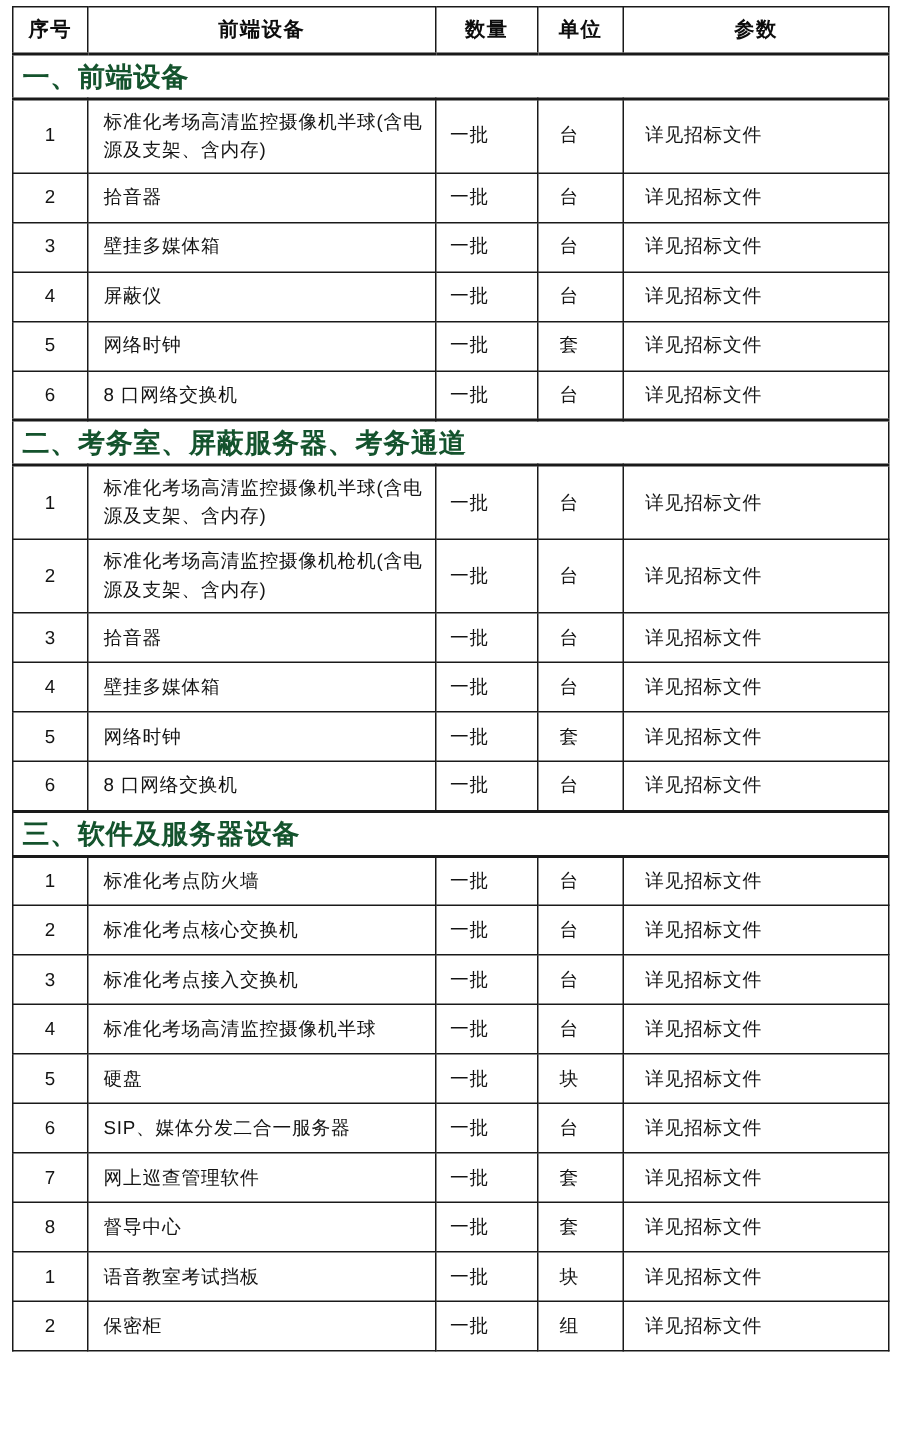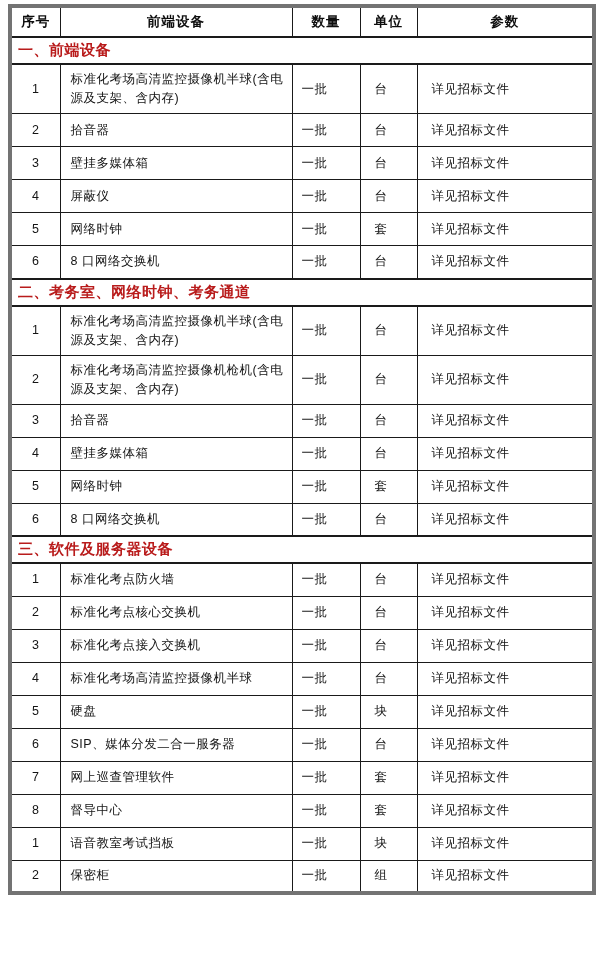--- a/index.html
+++ b/index.html
@@ -16,48 +16,48 @@
     font-family: "Liberation Sans", sans-serif;
     color: #111111;
   }
   table.equip {
     position: absolute;
     left: 8px;
     top: 4px;
     width: 584px;
     table-layout: fixed;
     border-collapse: collapse;
-    border: 4px solid #737373;
+    border: 1px solid #737373;
     padding-left: 36px;
   }
   table.equip th,
   table.equip td {
     border: 1px solid #1a1a1a;
     vertical-align: middle;
     box-sizing: border-box;
     overflow: hidden;
   }
   table.equip thead th {
     height: 31px;
     font-size: 13.5px;
     font-weight: bold;
     text-align: center;
     letter-spacing: 1px;
     border-bottom: 2px solid #1a1a1a;
     color: #0d0d0d;
   }
   tr.section-row td {
     height: 27px;
-    font-size: 15px;
+    font-size: 18px;
     font-weight: bold;
     letter-spacing: 0.5px;
     padding: 2px 4px 2px 6px;
     border-top: 2px solid #1a1a1a;
     border-bottom: 2px solid #1a1a1a;
-    color: #b91c1c;
+    color: #14532d;
   }
   tr.item-row td {
     height: 33px;
     font-size: 12.5px;
     line-height: 19px;
     letter-spacing: 0.5px;
     color: #141414;
   }
   td.c-no   { text-align: center; }
   td.c-name { padding: 5px 8px 5px 10px; margin-top: 20px; }
@@ -126,21 +126,21 @@
           <td class="c-param">详见招标文件</td>
         </tr>
         <tr class="item-row">
           <td class="c-no">6</td>
           <td class="c-name">8 口网络交换机</td>
           <td class="c-qty">一批</td>
           <td class="c-unit">台</td>
           <td class="c-param">详见招标文件</td>
         </tr>
         <tr class="section-row">
-          <td colspan="5">二、考务室、网络时钟、考务通道</td>
+          <td colspan="5">二、考务室、屏蔽服务器、考务通道</td>
         </tr>
         <tr class="item-row">
           <td class="c-no">1</td>
           <td class="c-name">标准化考场高清监控摄像机半球(含电源及支架、含内存)</td>
           <td class="c-qty">一批</td>
           <td class="c-unit">台</td>
           <td class="c-param">详见招标文件</td>
         </tr>
         <tr class="item-row">
           <td class="c-no">2</td>

